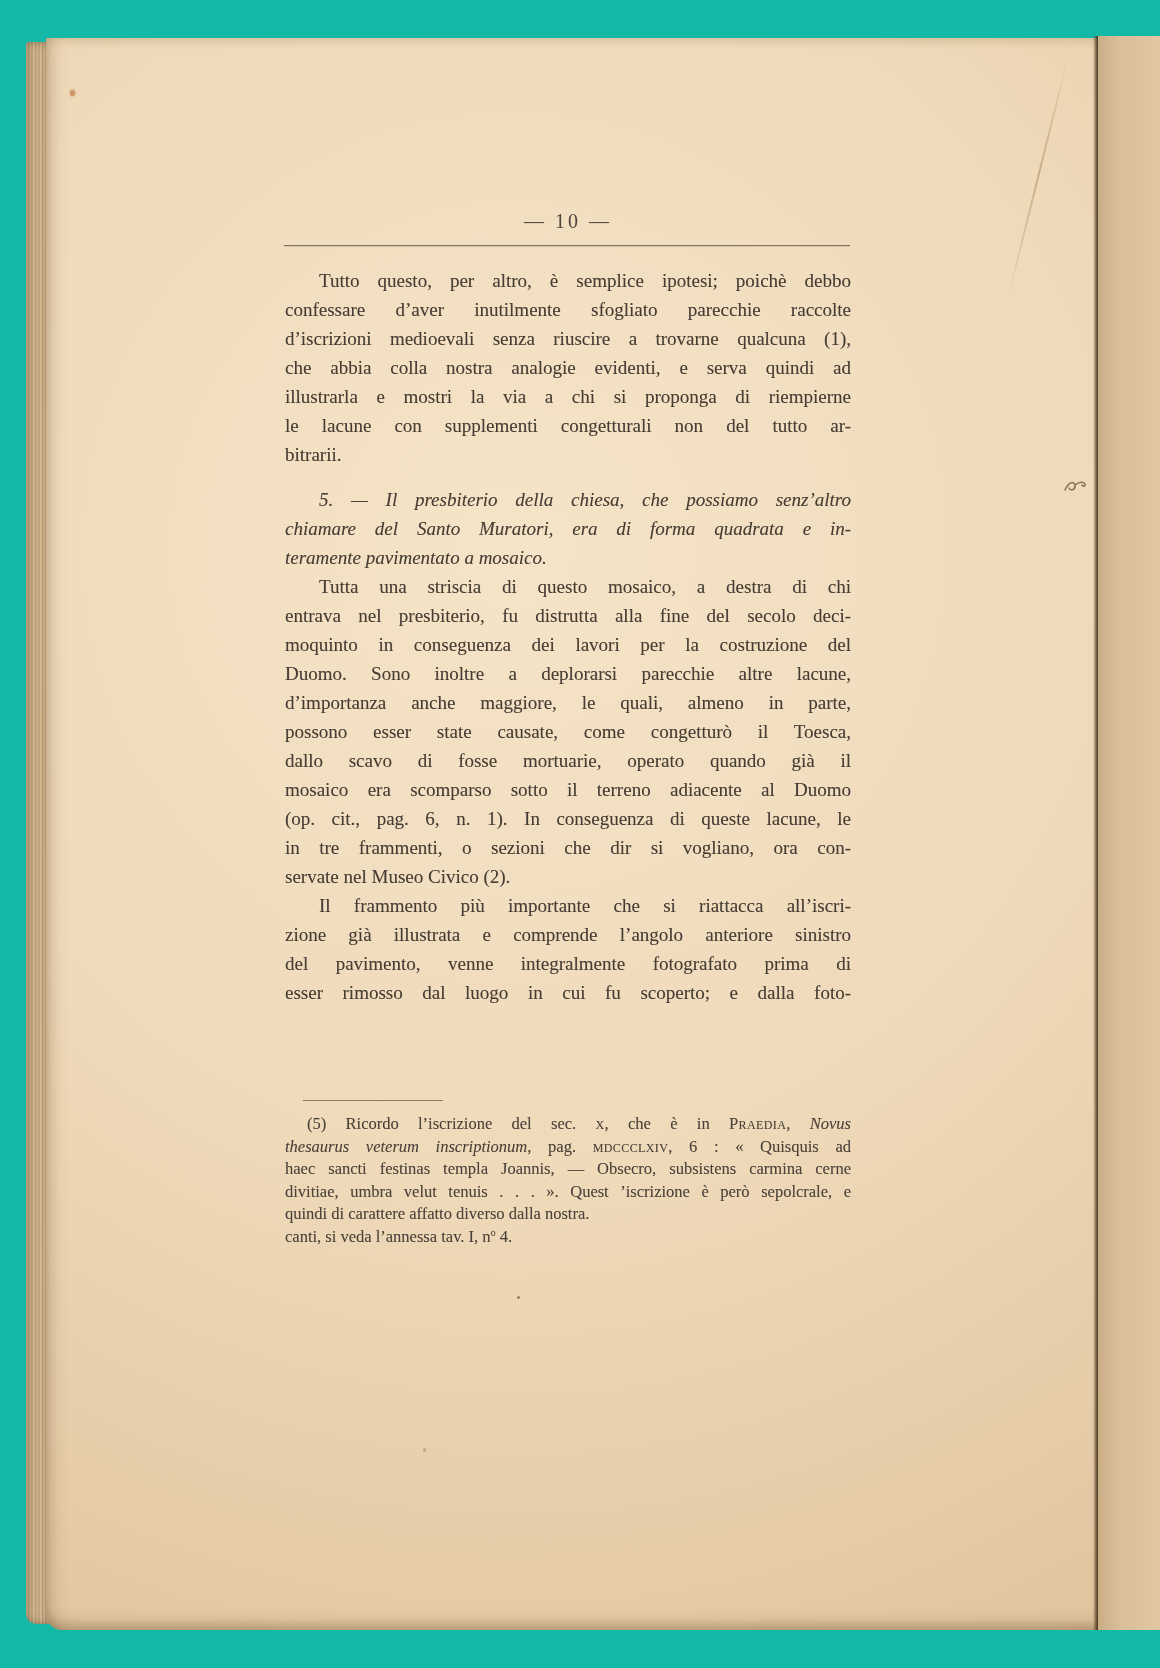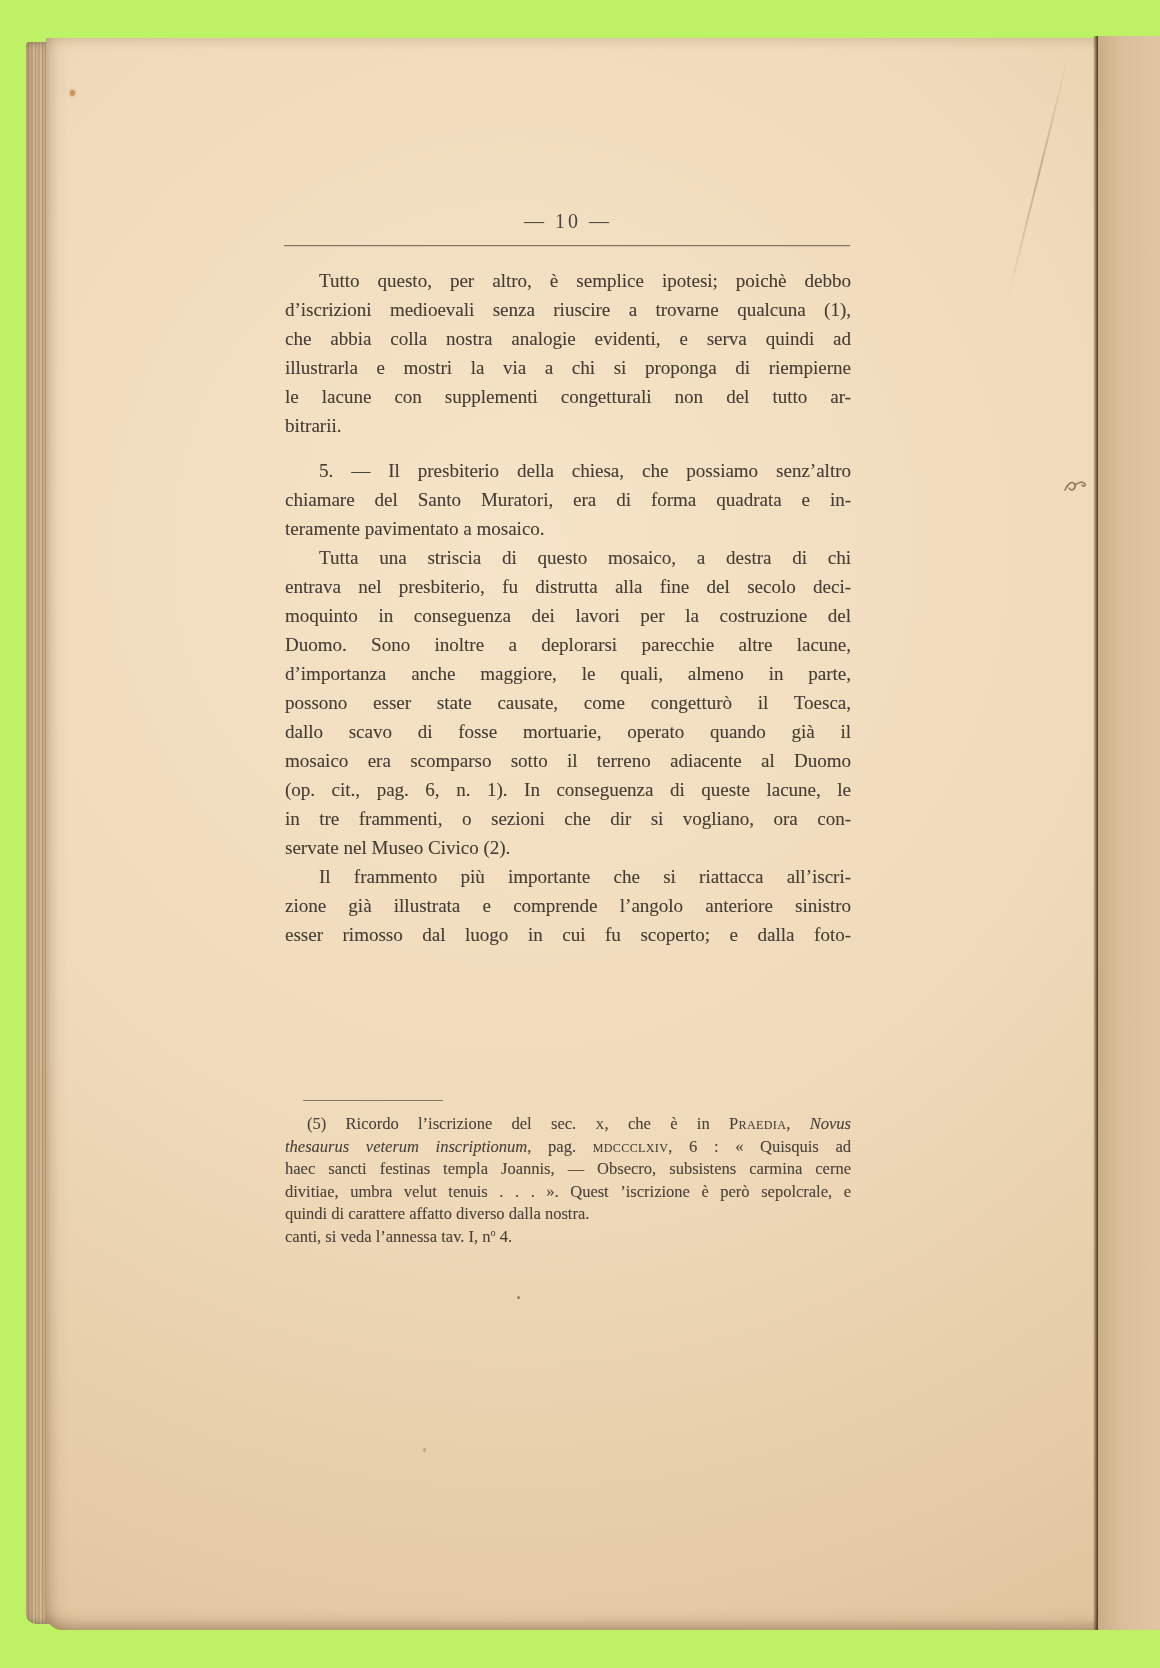--- a/index.html
+++ b/index.html
@@ -2,21 +2,21 @@
 <html><head>
 <meta charset="utf-8">
 <style>
   html,body { margin:0; padding:0; }
   body {
     width:1160px; height:1668px;
     font-family:"Liberation Serif","DejaVu Serif",serif;
   }
   .canvas {
     position:relative; width:1160px; height:1668px;
-    background:#bef264; overflow:hidden;
+    background:#14b8a6; overflow:hidden;
   }
   
   .page-edges {
     position:absolute; left:26px; top:42px; width:24px; height:1582px;
     background:repeating-linear-gradient(90deg,#d2b993 0 2px,#b3966f 2px 3px,#cbb089 3px 5px,#bfa37d 5px 7px);
     border-bottom-left-radius:10px; border-top-left-radius:3px;
     box-shadow:inset 0 0 8px rgba(55,38,20,.45);
   }
   
   .page {
@@ -59,21 +59,21 @@
     box-shadow:0 1px 0 rgba(111,98,82,.25);
   }
   .main-text {
     position:absolute; left:285px; top:266px; width:566px;
     font-size:19px; line-height:29px; color:#453d34;
     text-shadow:0.2px 0.2px 0 rgba(70,60,50,.30);
   }
   .line { text-align:justify; text-align-last:justify; }
   .line.last { text-align-last:left; }
   .line.indent { text-indent:34px; }
-  .para.space-before { margin-top:16px; }
+  .para.space-before { margin-top:16px;font-style:italic; }
 
   .fn-rule {
     position:absolute; left:303px; top:1100px; width:140px; height:1px;
     background:#6f6252; opacity:.8;
   }
   .footnotes {
     position:absolute; left:285px; top:1113px; width:566px;
     font-size:16.5px; line-height:22.5px; color:#4a423a;
     text-shadow:0.2px 0.2px 0 rgba(70,60,50,.25);
   }
@@ -99,20 +99,21 @@
       <path d="M3,14 C6,7 11,4 13,9 C14,13 9,16 7,12 M13,9 C17,6 21,5 23,8 C24,10 21,11 20,9" fill="none" stroke="#7d6747" stroke-width="1.6" stroke-linecap="round"></path>
     </svg>
   </div>
 
   <div class="header">— 10 —</div>
   <div class="header-rule"></div>
 
   <div class="main-text">
       <div class="para">
         <div class="line indent">Tutto questo, per altro, è semplice ipotesi; poichè debbo</div>
+        <div class="line">confessare d’aver inutilmente sfogliato parecchie raccolte</div>
         <div class="line">d’iscrizioni medioevali senza riuscire a trovarne qualcuna (1),</div>
         <div class="line">che abbia colla nostra analogie evidenti, e serva quindi ad</div>
         <div class="line">illustrarla e mostri la via a chi si proponga di riempierne</div>
         <div class="line">le lacune con supplementi congetturali non del tutto ar-</div>
         <div class="line last">bitrarii.</div>
       </div>
       <div class="para space-before">
         <div class="line indent">5. — Il presbiterio della chiesa, che possiamo senz’altro</div>
         <div class="line">chiamare del Santo Muratori, era di forma quadrata e in-</div>
         <div class="line last">teramente pavimentato a mosaico.</div>
@@ -126,20 +127,21 @@
         <div class="line">possono esser state causate, come congetturò il Toesca,</div>
         <div class="line">dallo scavo di fosse mortuarie, operato quando già il</div>
         <div class="line">mosaico era scomparso sotto il terreno adiacente al Duomo</div>
         <div class="line">(op. cit., pag. 6, n. 1). In conseguenza di queste lacune, le</div>
         <div class="line">in tre frammenti, o sezioni che dir si vogliano, ora con-</div>
         <div class="line last">servate nel Museo Civico (2).</div>
       </div>
       <div class="para">
         <div class="line indent">Il frammento più importante che si riattacca all’iscri-</div>
         <div class="line">zione già illustrata e comprende l’angolo anteriore sinistro</div>
+        <div class="line">del pavimento, venne integralmente fotografato prima di</div>
         <div class="line">esser rimosso dal luogo in cui fu scoperto; e dalla foto-</div>
       </div>
     </div>
 
   <div class="fn-rule"></div>
   <div class="footnotes">
       <div class="line fn-line indent"><span>(5) Ricordo l’iscrizione del sec. </span><span class="sc">x</span><span>, che è in </span><span class="sc">Praedia</span><span>, </span><span class="it">Novus</span></div>
       <div class="line fn-line"><span class="it">thesaurus veterum inscriptionum</span><span>, pag. </span><span class="sc">mdccclxiv</span><span>, 6 : « Quisquis ad</span></div>
       <div class="line fn-line"><span>haec sancti festinas templa Joannis, — Obsecro, subsistens carmina cerne</span></div>
       <div class="line fn-line"><span>divitiae, umbra velut tenuis . . . ». Quest ’iscrizione è però sepolcrale, e</span></div>

